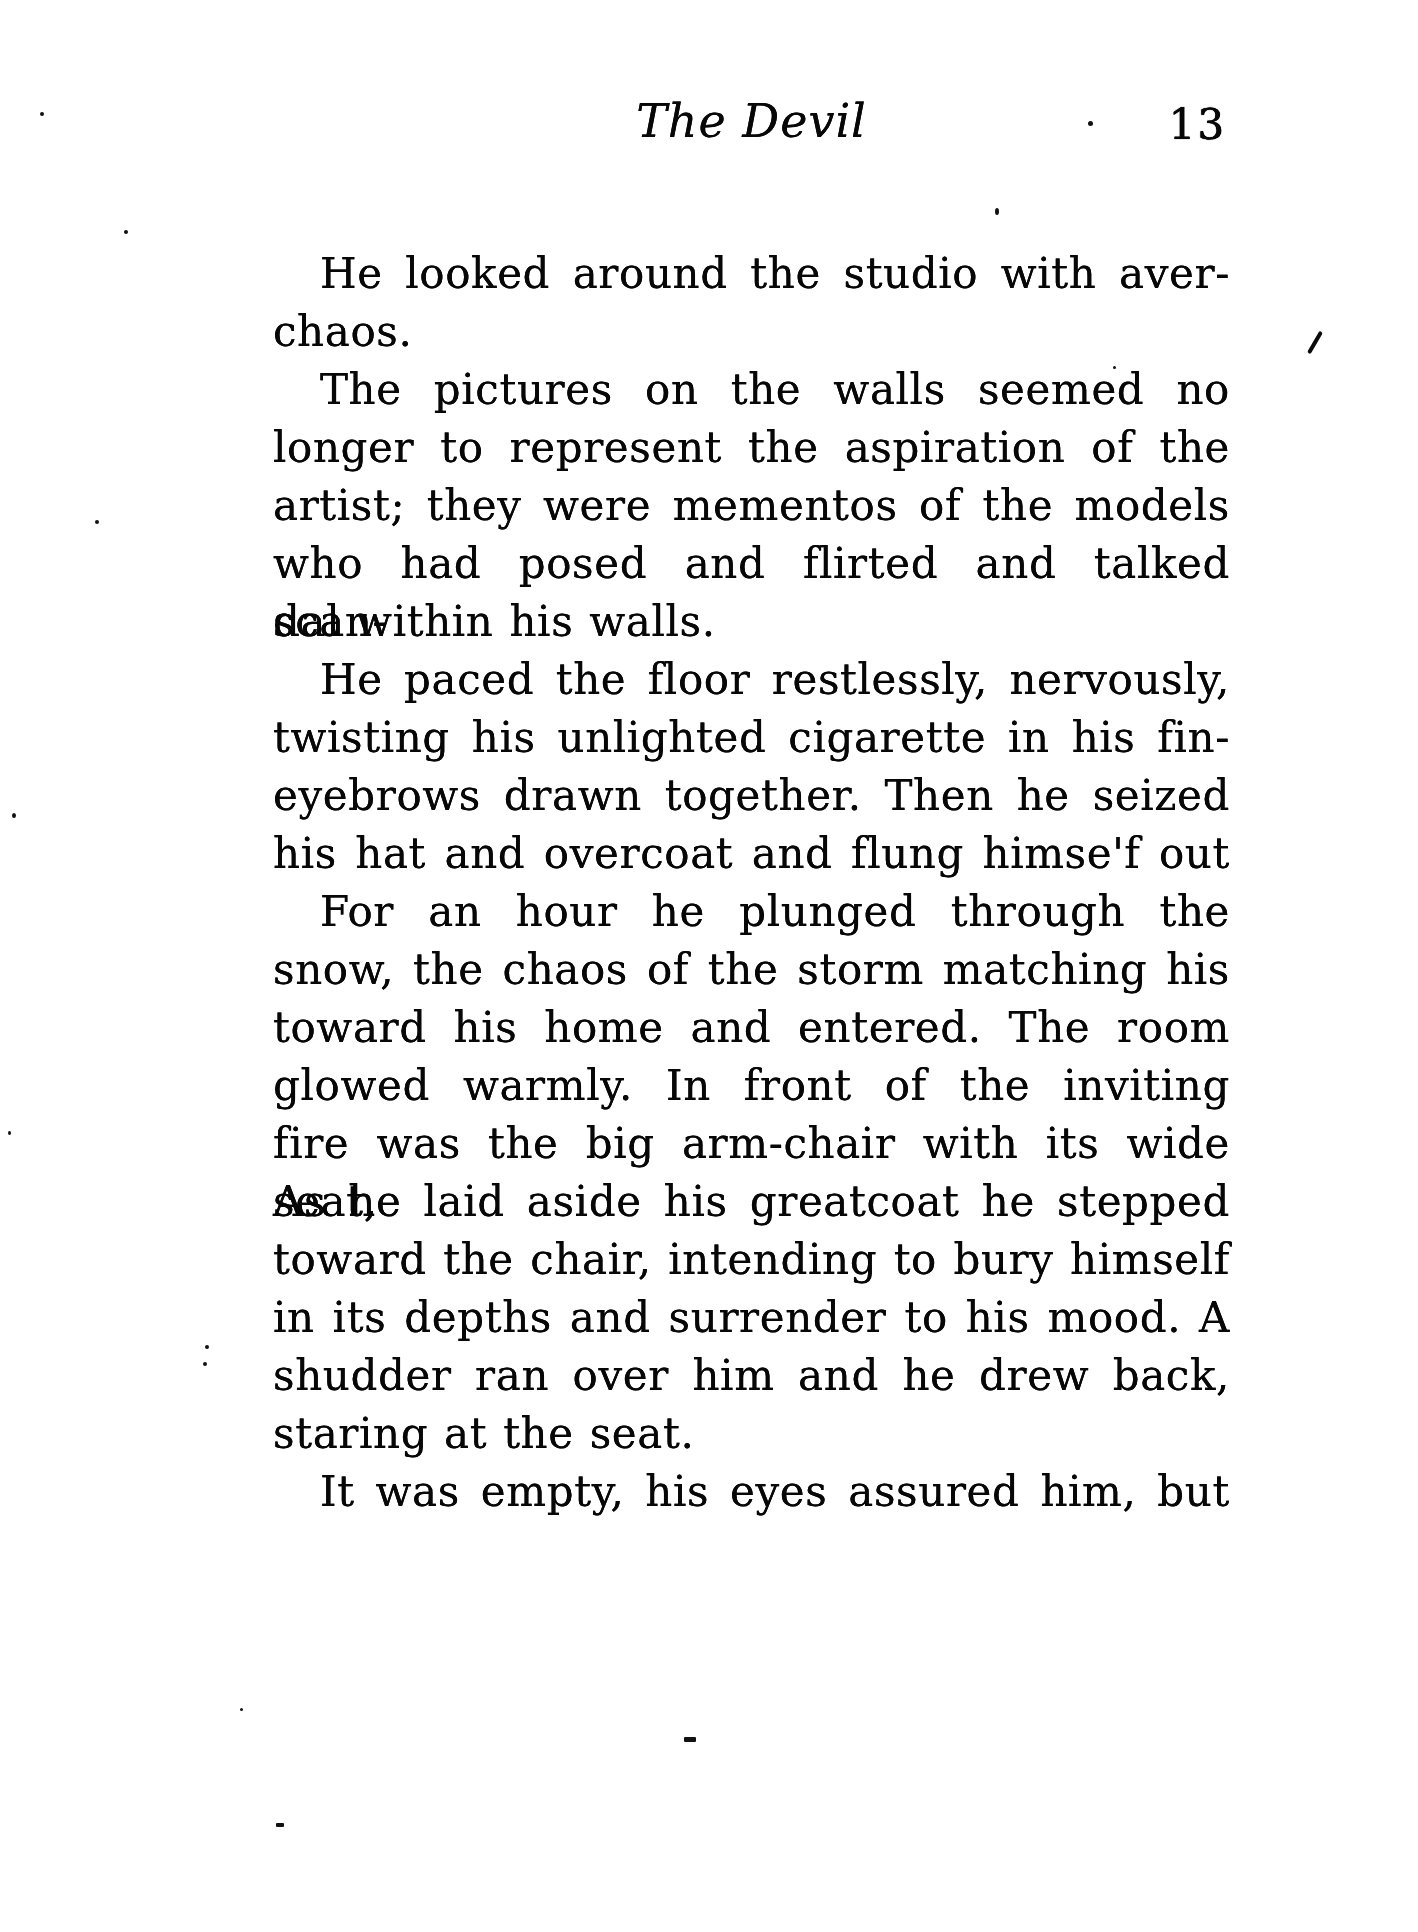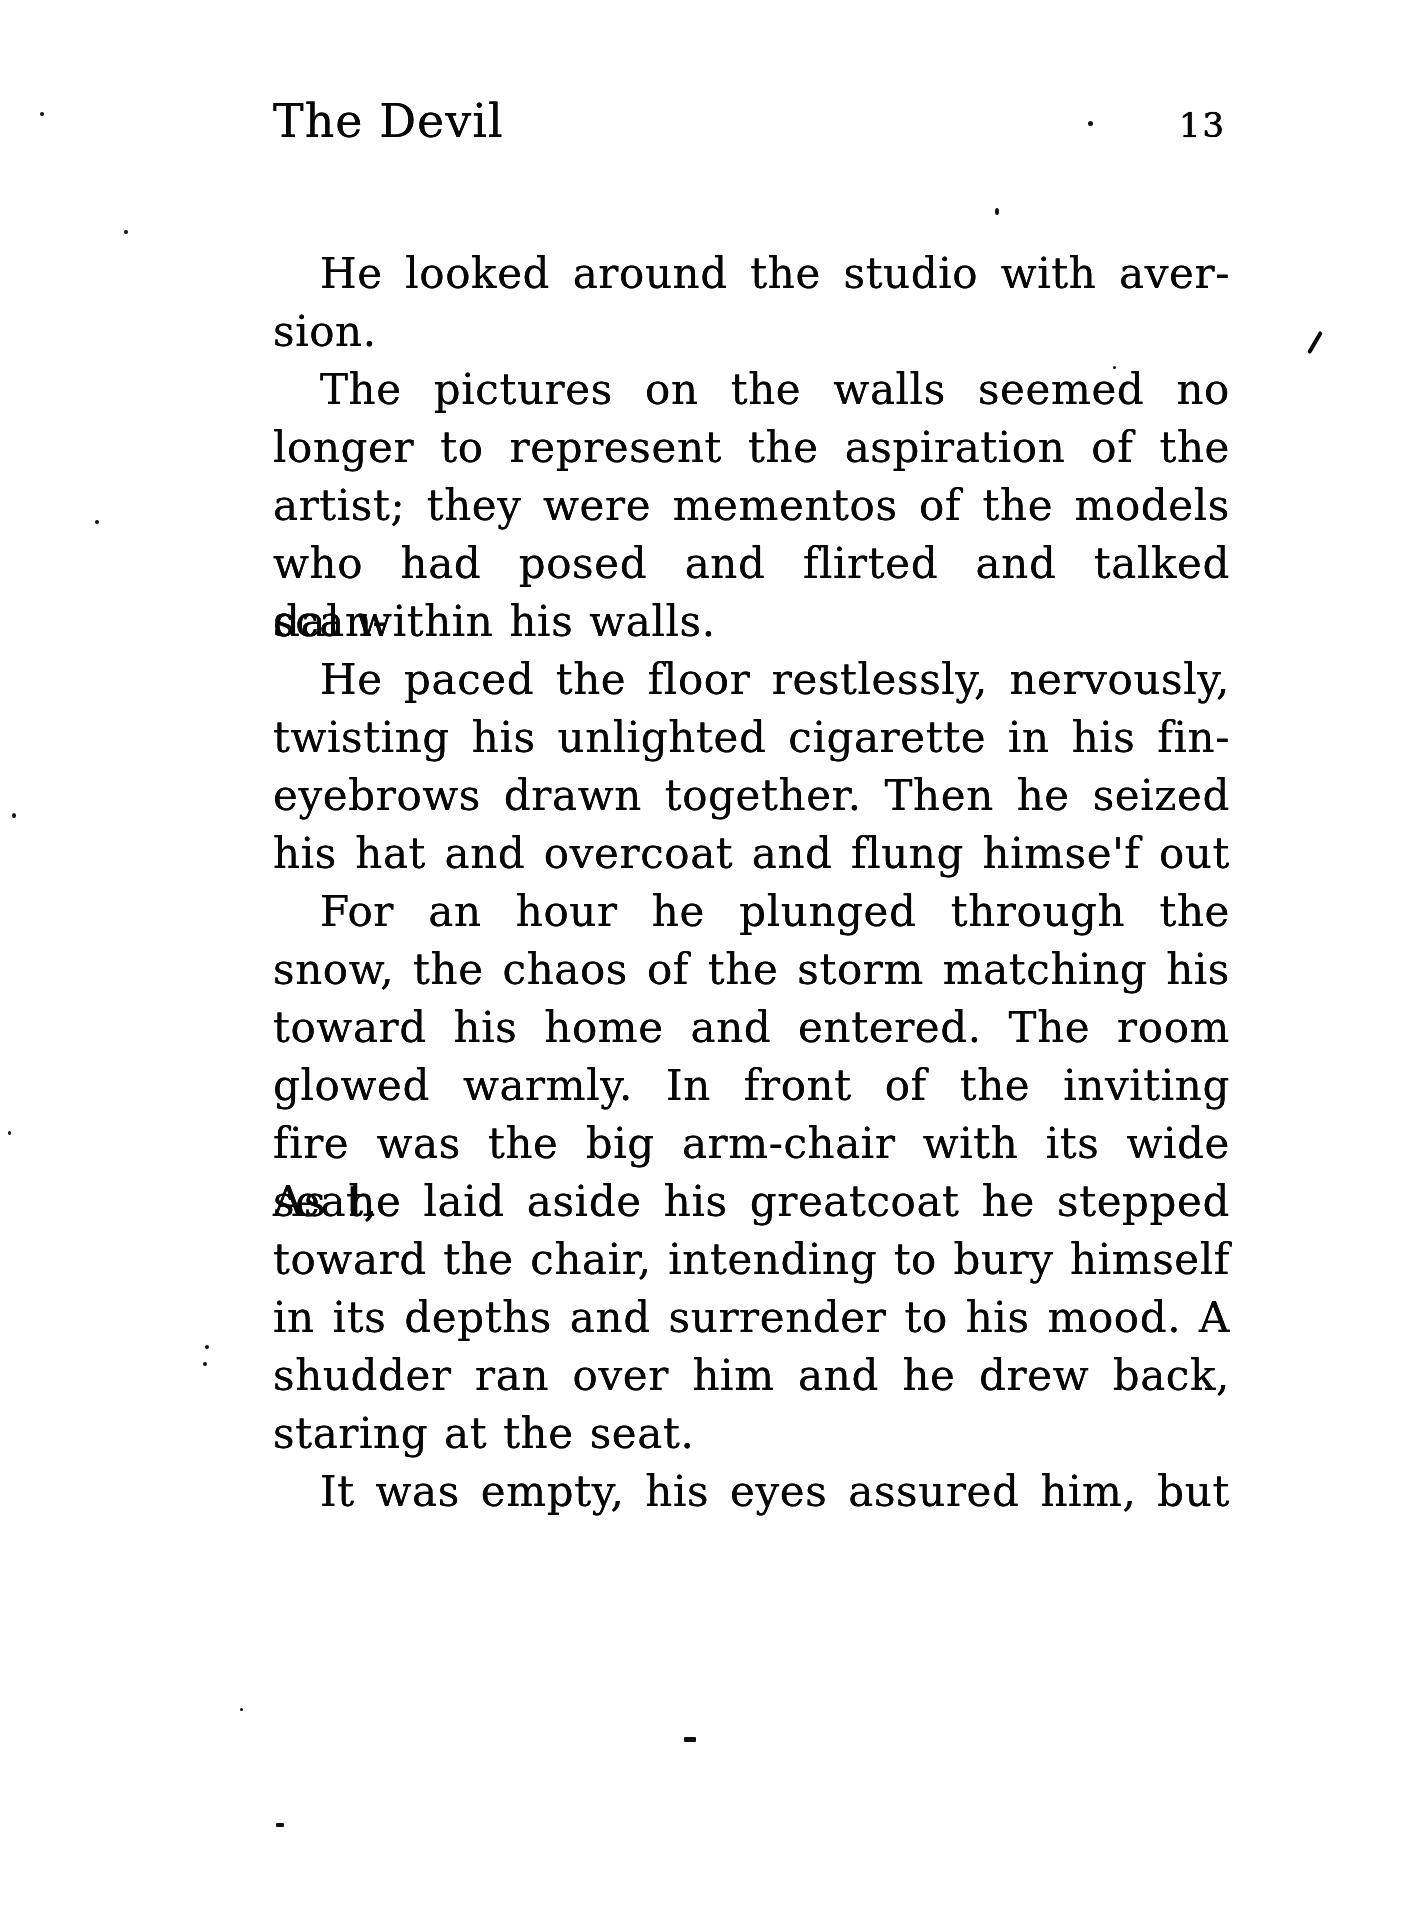--- a/index.html
+++ b/index.html
@@ -19,32 +19,33 @@
     position: absolute;
     inset: 0;
   }
   
   .running-head {
     position: absolute;
     left: 273px;
     top: 92px;
     width: 957px;
     height: 58px;
-    text-align: left;
+    text-align: center;
+    font-style: italic;
     font-size: 46px;
     line-height: 58px;
     letter-spacing: 1px;
     text-shadow: 0 0 0.6px #000;
   }
   .folio {
     position: absolute;
     right: 192px;
     top: 96px;
     height: 58px;
-    font-size: 34px;
+    font-size: 42px;
     line-height: 58px;
     letter-spacing: 2px;
     text-shadow: 0 0 0.9px #000, 0.4px 0 0.4px #000;
   }
   
   .text-block {
     position: absolute;
     left: 273px;
     top: 217px;
     width: 957px;
@@ -94,21 +95,21 @@
 <body>
 
 <div class="page">
 
   <div class="running-head">The Devil</div>
   <div class="folio">13</div>
 
   <div class="text-block">
 
     <div class="line indent">He looked around the studio with aver-</div>
-    <div class="line last">sion.</div>
+    <div class="line last">chaos.</div>
 
     <div class="line indent">The pictures on the walls seemed no</div>
     <div class="line">longer to represent the aspiration of the</div>
     <div class="line">artist; they were mementos of the models</div>
     <div class="line">who had posed and flirted and talked scan-</div>
     <div class="line last">dal within his walls.</div>
 
     <div class="line indent">He paced the floor restlessly, nervously,</div>
     <div class="line">twisting his unlighted cigarette in his fin-</div>
     <div class="line">eyebrows drawn together. Then he seized</div>

